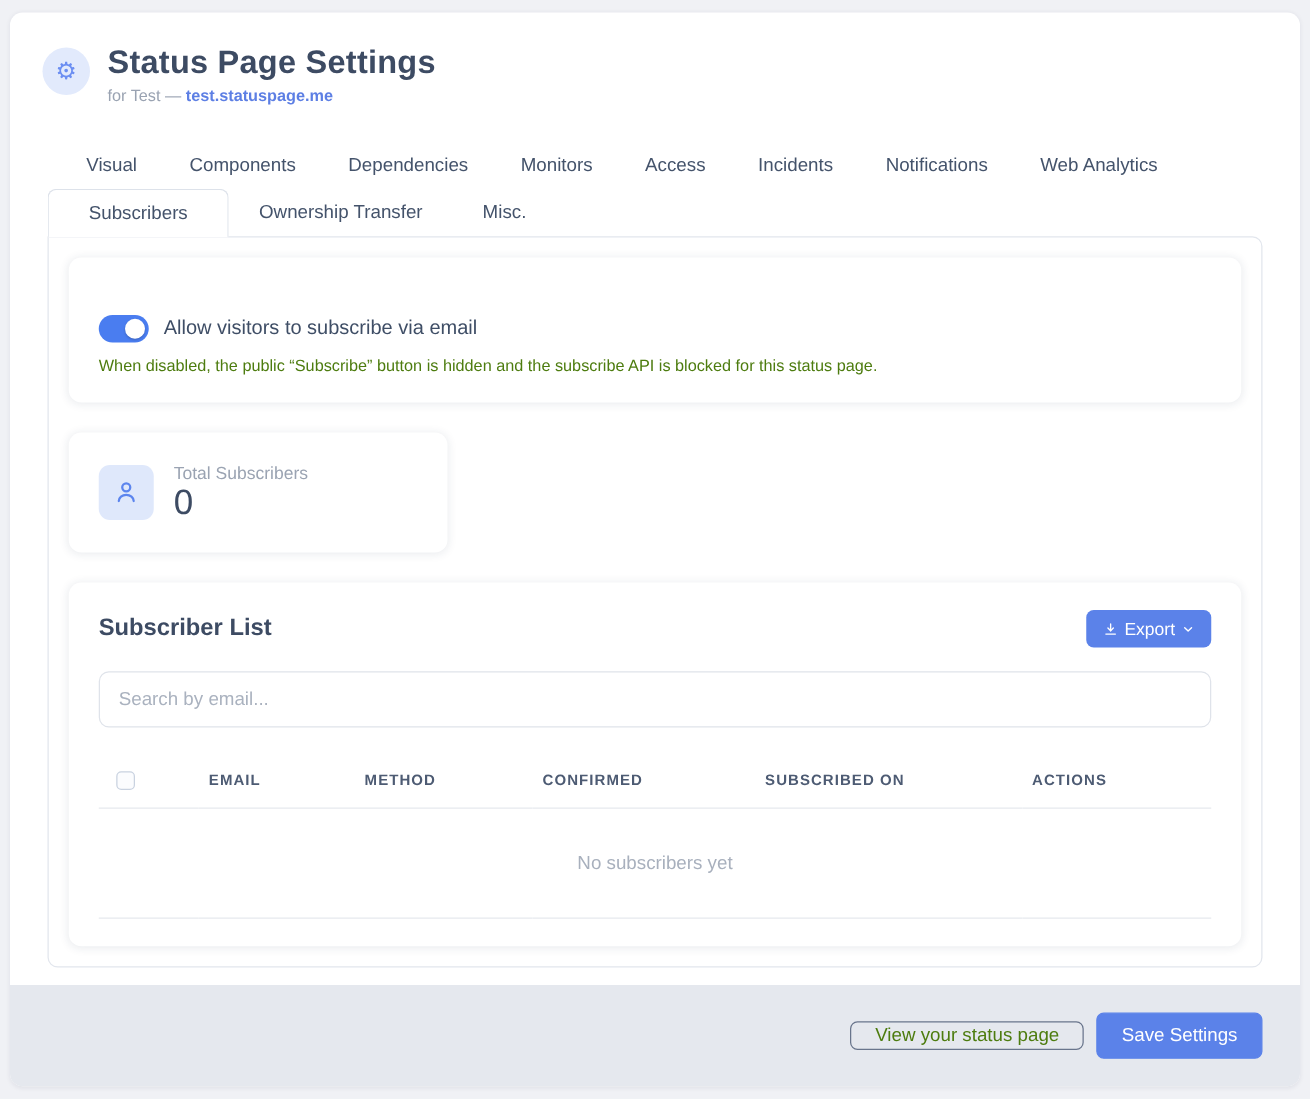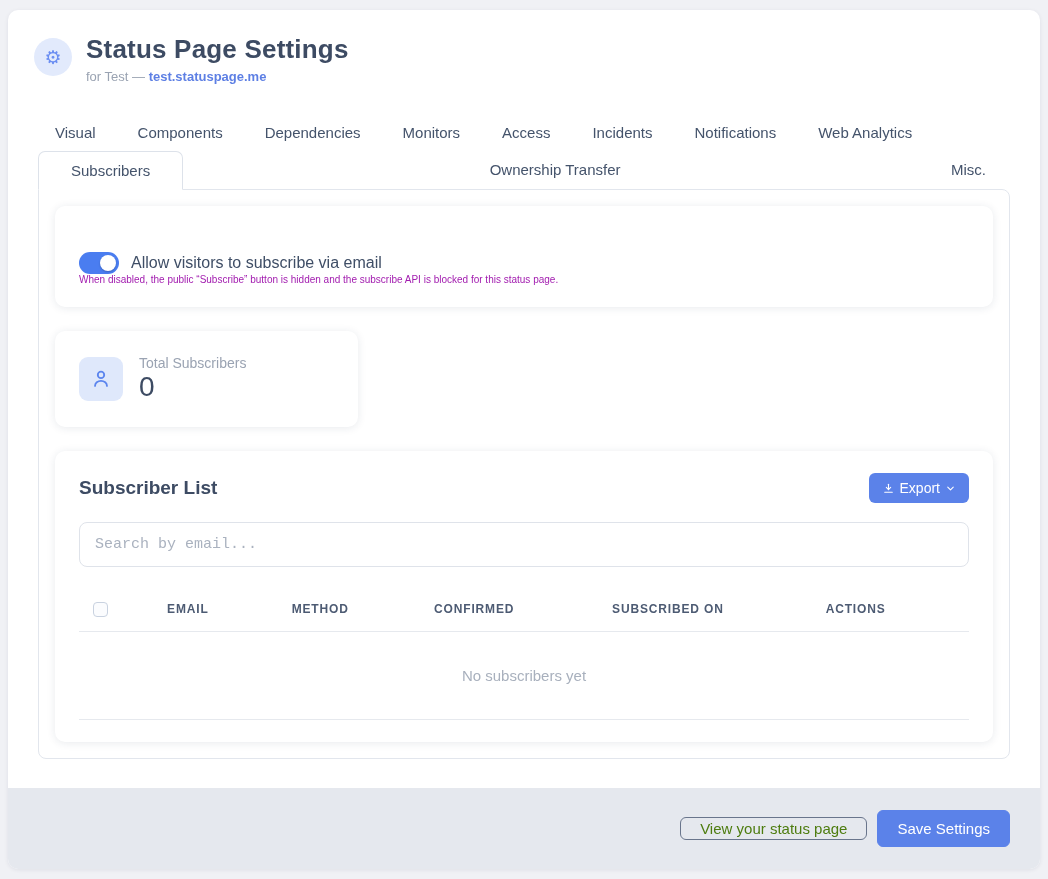--- a/index.html
+++ b/index.html
@@ -12,23 +12,23 @@
   
   .header { display:flex; align-items:flex-start; gap:14px; padding:24px 26px 6px; }
   .gear-circle {
     width:38px; height:38px; border-radius:50%; background:#e2eafc; color:#6b8ef2;
     display:flex; align-items:center; justify-content:center; font-size:19px; margin-top:4px;
   }
   .title-block h1 { font-size:26px; font-weight:700; color:#3d4b63; letter-spacing:.2px; }
   .subtitle { font-size:13px; color:#9aa3b2; margin-top:4px; }
   .subtitle a { color:#5d7fe4; text-decoration:none; font-weight:600; cursor:pointer; }
   
-  .tabs-row1 { display:flex; padding:0 26px; margin-top:24px; }
+  .tabs-row1 { display:flex; padding:0 40px; margin-top:24px; }
   .tab { font-size:15px; color:#44536b; padding:10px 21px; cursor:pointer; white-space:nowrap; }
-  .tabs-row2 { display:flex; padding:0 30px; position:relative;justify-content:space-between; }
+  .tabs-row2 { display:flex; padding:0 30px; position:relative; }
   .tab2 { font-size:15px; color:#44536b; padding:10px 24px; cursor:pointer; white-space:nowrap; }
   .tab2.active {
     background:#fff; border:1px solid #dde2ea; border-bottom:1px solid #ffffff;
     border-radius:7px 7px 0 0; margin-bottom:-1px; z-index:2; padding:10px 32px;
   }
   
   .panel {
     margin:0 30px; border:1px solid #e2e6ed; border-radius:0 8px 8px 8px;
     padding:16px; background:#fff; position:relative; z-index:1;
   }
@@ -46,38 +46,38 @@
   .toggle-row { display:flex; align-items:center; gap:12px; margin-top:24px; }
   .toggle {
     width:40px; height:22px; border-radius:11px; background:#4a7df0; position:relative;
     cursor:pointer; flex:0 0 auto;
   }
   .toggle .knob {
     position:absolute; top:3px; right:3px; width:16px; height:16px; border-radius:50%;
     background:#fff; box-shadow:0 1px 2px rgba(0,0,0,.2);
   }
   .toggle-label { font-size:16px; color:#3f4e66; }
-  .hint { font-size:10px; color:#a21caf; }
+  .hint { font-size:13px; color:#4d7c0f; margin-top:11px; }
   
   .stats-card { width:303px; margin:24px 0; display:flex; align-items:center; gap:16px; padding:24px; }
   .person-box {
     width:44px; height:44px; border-radius:9px; background:#dfe8fb; color:#5c85ee;
     display:flex; align-items:center; justify-content:center; flex:0 0 auto;
   }
   .stats-label { font-size:14px; color:#9aa3b2;text-align:center; }
   .stats-value { font-size:28px; color:#3d4b63; font-weight:500; line-height:1.15; }
   
   .list-head { display:flex; align-items:center; justify-content:space-between; }
   .list-title { font-size:19px; font-weight:700; color:#3d4b63; }
   .export-btn {
     display:flex; align-items:center; gap:5px; background:#5b82e9; color:#fff; border:none;
     font-size:14px; font-family:inherit; padding:7px 13px; border-radius:6px; cursor:pointer;
   }
   .search-input {
-    width:100%; margin-top:19px; padding:13px 15px; font-size:15px; font-family:Liberation Mono, monospace;
+    width:100%; margin-top:19px; padding:13px 15px; font-size:15px; font-family:Liberation Sans, sans-serif;
     color:#3f4e66; border:1px solid #dfe3ea; border-radius:8px; outline:none;
   }
   .search-input::placeholder { color:#aab2bf; }
   table.sub-table { width:100%; border-collapse:collapse; margin-top:26px; }
   .sub-table th {
     font-size:12px; font-weight:700; color:#4d5b73; letter-spacing:.07em; text-align:left;
     padding:8px 8px 14px; border-bottom:1px solid #e6e9ee; text-transform:uppercase;
   }
   .checkbox {
     display:inline-block; width:15px; height:15px; border:1px solid #c9d2e0; border-radius:4px;

